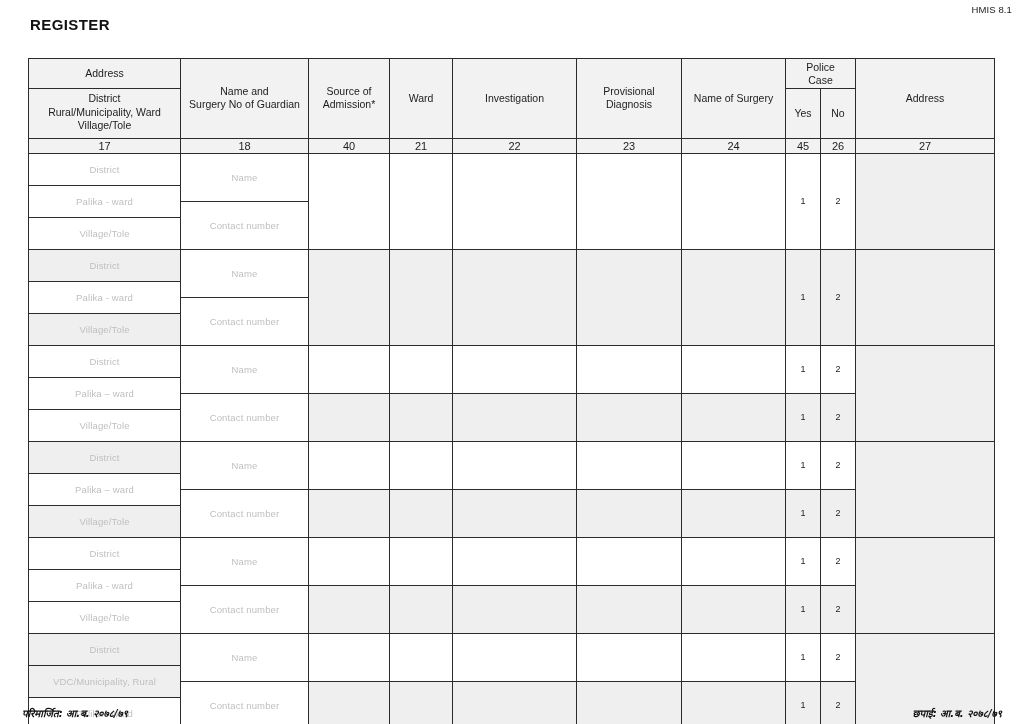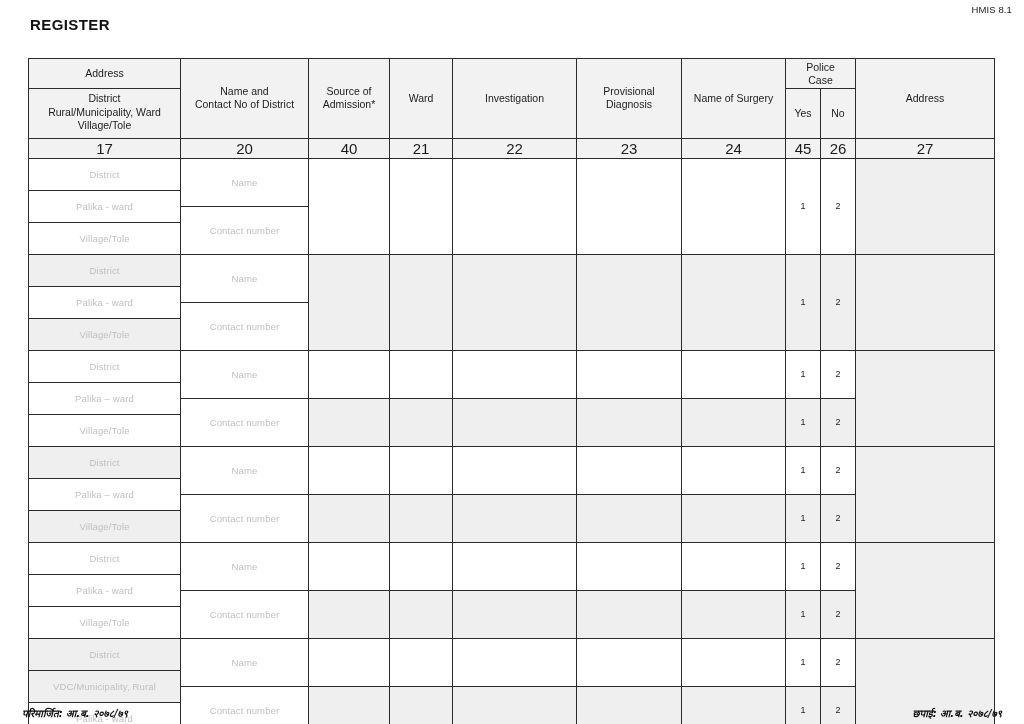--- a/index.html
+++ b/index.html
@@ -63,21 +63,21 @@
     line-height: 1.28;
     padding: 3px 2px;
   }
   .hdr .addr-top { font-size: 10.5px; padding: 2px; }
   .hdr .addr-body { font-size: 10.5px; padding: 3px 2px 5px 2px; }
   .hdr .pc-top { font-size: 10.5px; padding: 2px 2px; line-height: 1.2; }
   .hdr .pc-sub { font-size: 10.5px; padding: 3px 2px; }
 
   tr.numrow td {
     background: #f2f2f2;
-    font-size: 15px;
+    font-size: 11px;
     color: #1c1c1c;
     height: 15px;
     padding: 1px 0;
   }
   td.lbl {
     font-size: 9.5px;
     color: #bfbfbf;
     height: 32px;
     letter-spacing: 0.15px;
   }
@@ -145,21 +145,21 @@
         <col class="c-yes">
           <col class="c-no">
           <col class="c-rem">
       </colgroup>
 
       <thead>
         <tr class="hdr">
           <td class="addr-top">Address</td>
           <td rowspan="2">
             <span>Name and</span><br>
-            <span>Contact No of District</span>
+            <span>Surgery No of Guardian</span>
           </td>
           <td rowspan="2">
             <span>Source of</span><br>
             <span>Admission*</span>
           </td>
           <td rowspan="2">Ward</td>
           <td rowspan="2">Investigation</td>
           <td rowspan="2">
             <span>Provisional</span><br>
             <span>Diagnosis</span>
@@ -175,21 +175,21 @@
           <td class="addr-body">
             <span>District</span><br>
             <span>Rural/Municipality, Ward</span><br>
             <span>Village/Tole</span>
           </td>
           <td class="pc-sub">Yes</td>
           <td class="pc-sub">No</td>
         </tr>
         <tr class="numrow">
           <td>17</td>
-          <td>20</td>
+          <td>18</td>
           <td>40</td>
           <td>21</td>
           <td>22</td>
           <td>23</td>
           <td>24</td>
           <td>45</td>
           <td>26</td>
           <td>27</td>
         </tr>
       </thead>

